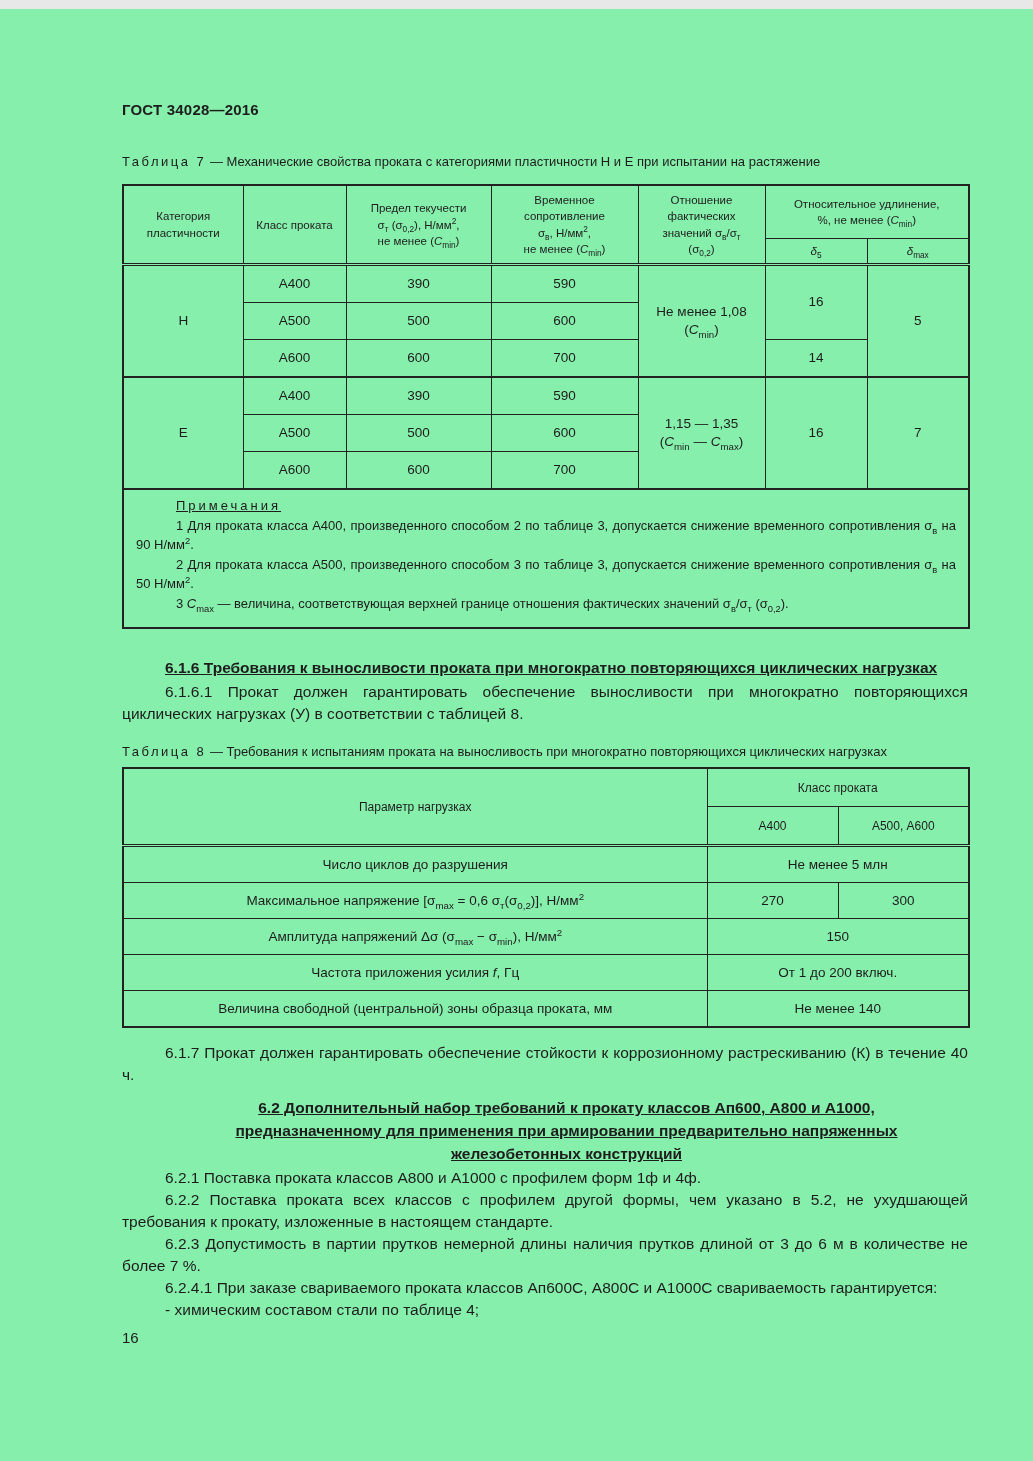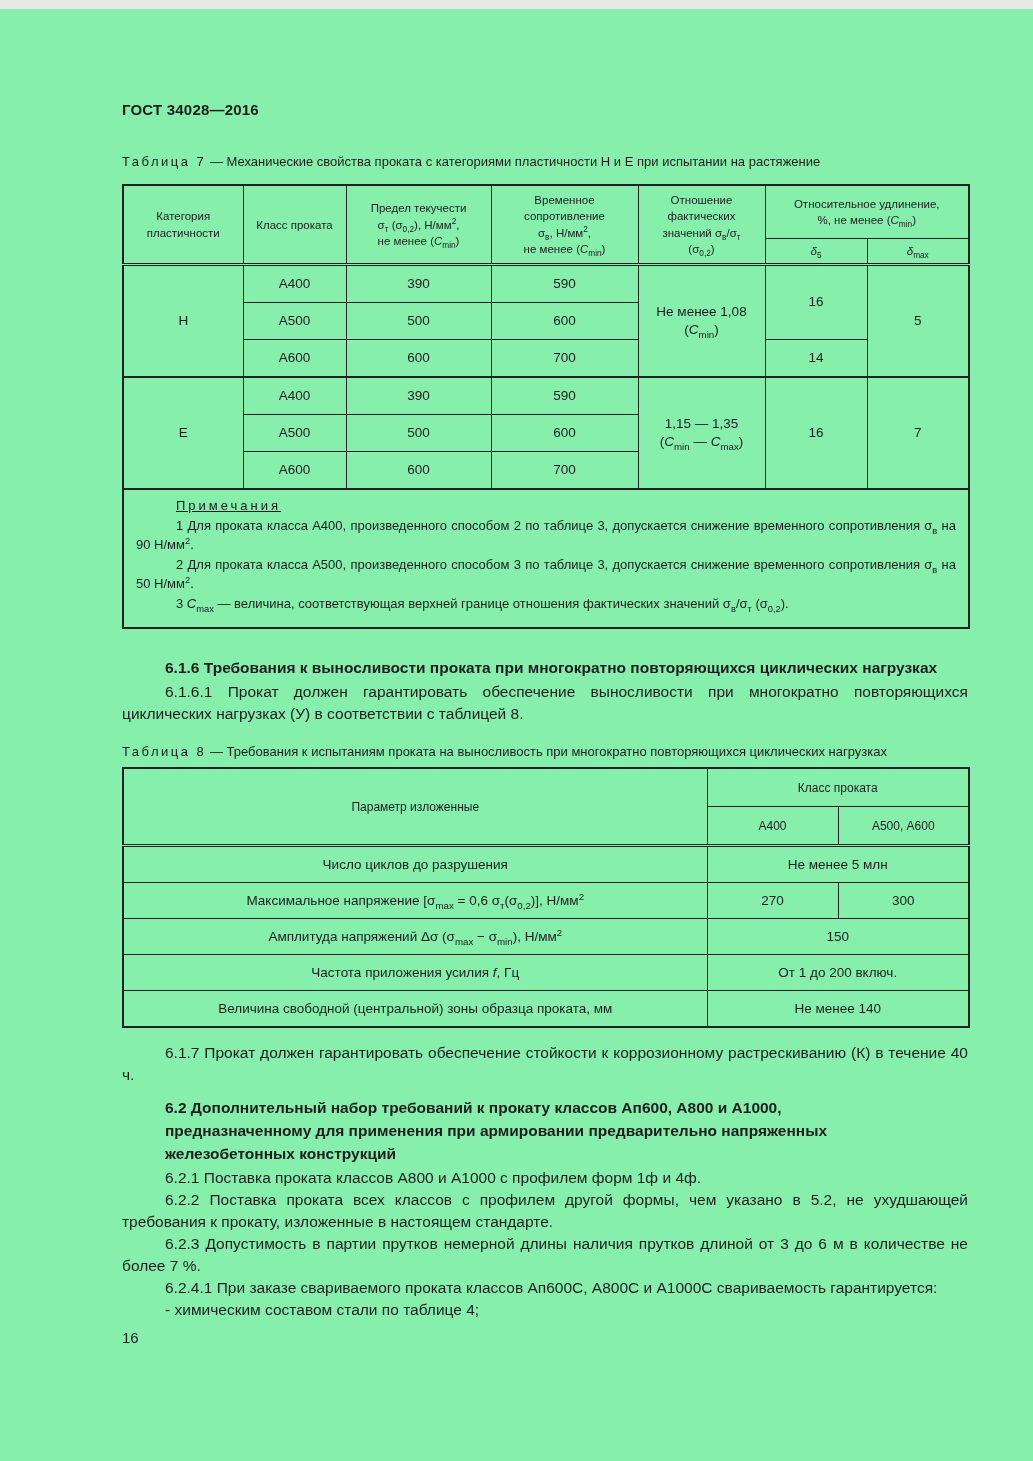--- a/index.html
+++ b/index.html
@@ -45,23 +45,23 @@
   }
   .note-title { text-indent:40px; letter-spacing:3px;text-decoration:underline; }
   .note { text-indent:40px; text-align:justify; }
 
   sub, sup { font-size:0.72em; line-height:0; }
 
   .para {
     font-size:15.5px; line-height:22px; text-align:justify;
     text-indent:43px; margin:0;
   }
-  .bold { font-weight:bold; }
+  .bold { font-weight:bold;text-decoration:underline; }
   .s616 { margin-top:28px; text-align:left; }
-  .s62 { margin:10px 0 0 43px; text-indent:0; line-height:23px; text-align:left; }
+  .s62 { margin:10px 0 0 43px; text-indent:0; line-height:23px; text-align:center; }
   .mt2 { margin-top:2px; }
   .s617 { margin-top:14px; }
 
   .t8 th { font-weight:normal; font-size:12px; text-align:center; vertical-align:middle; padding:4px; height:29px; }
   .t8 td { font-size:13.5px; vertical-align:middle; padding:8px 10px; height:19px; }
   .t8 td.param { text-align:center; }
   .t8 td.val { text-align:center; }
 
   .page-number { position:absolute; left:122px; top:1320px; font-size:15px; }
 </style>
@@ -157,21 +157,21 @@
     <p class="tbl-caption cap8"><span class="cap-label">Таблица 8</span> <span>— Требования к испытаниям проката на выносливость при многократно повторяющихся циклических нагрузках</span></p>
 
     <table class="t8">
       <colgroup>
         <col style="width:584px">
           <col style="width:131px">
           <col style="width:131px">
       </colgroup>
       <tbody>
           <tr>
-        <th rowspan="2" class="dbl">Параметр изложенные</th>
+        <th rowspan="2" class="dbl">Параметр нагрузках</th>
         <th colspan="2">Класс проката</th>
       </tr>
       <tr>
         <th class="dbl">А400</th>
         <th class="dbl">А500, А600</th>
       </tr>
       <tr>
         <td class="param">Число циклов до разрушения</td>
         <td class="val" colspan="2">Не менее 5 млн</td>
       </tr>

